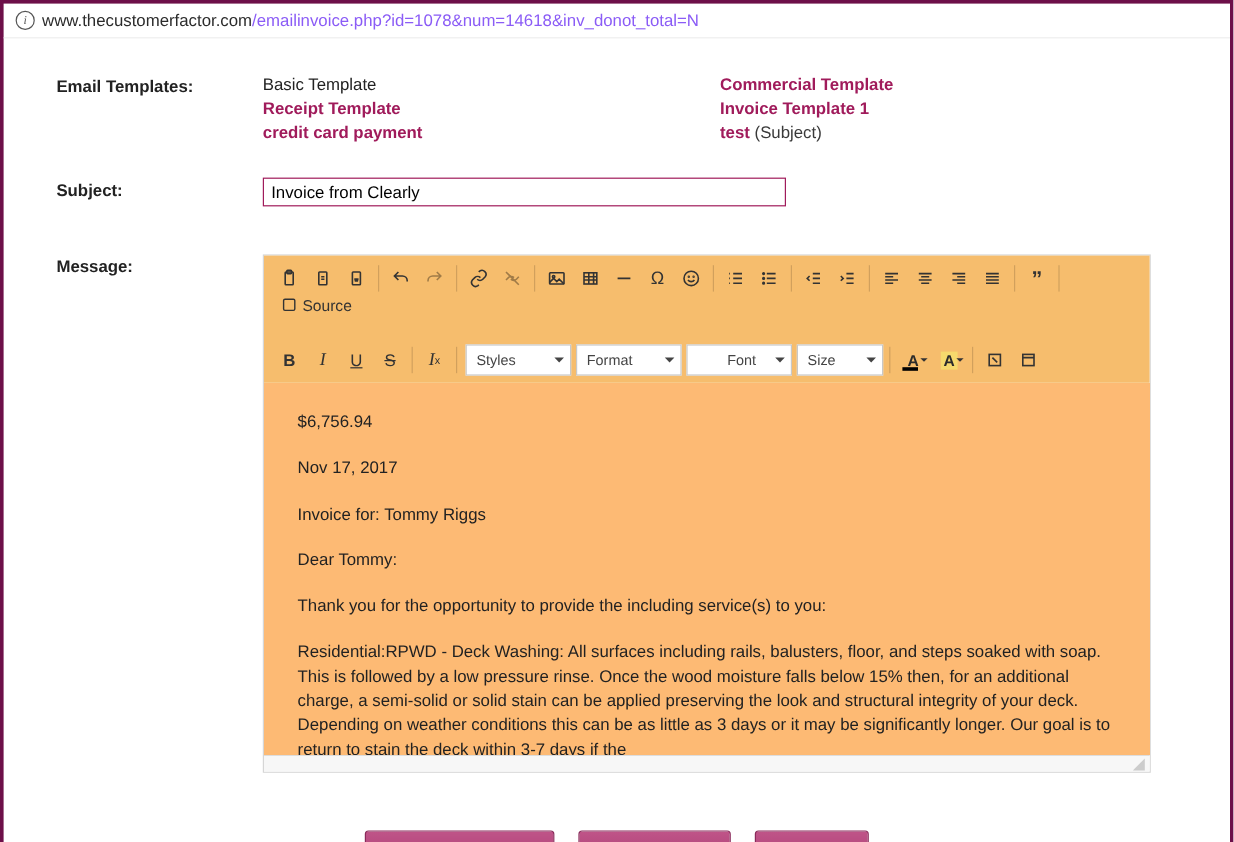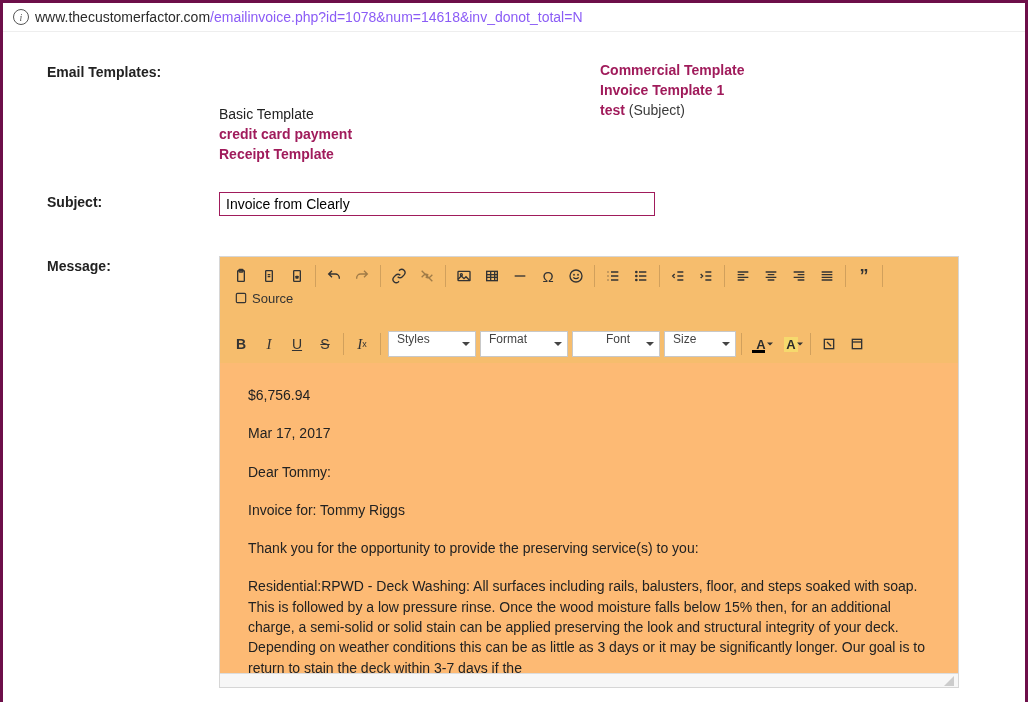--- a/index.html
+++ b/index.html
@@ -49,21 +49,21 @@
     flex: 1;
     display: flex;
   }
   .templates-col {
     flex: 1;
     display: flex;
     flex-direction: column;
     gap: 4px;
   }
   .tpl-link { color: #a01b5b; font-weight: 600; cursor: pointer; }
-  .tpl-plain { color: #222; margin-top: 44px; }
+  .tpl-plain { color: #222; }
   .default-tag { color: #3a3a3a; font-weight: 400; }
   .subject-input {
     width: 436px;
     padding: 3px 6px;
     border: 1px solid #a01b5b;
     font-size: 14px;
     font-family: inherit;
   }
   .editor-wrap {
     flex: 1;
@@ -91,21 +91,21 @@
   }
   .tb-btn.dim { color: rgba(0,0,0,0.35); }
   .tb-btn svg { width: 16px; height: 16px; }
   .tb-dropdown {
     height: 26px;
     background: #fff;
     border: 1px solid #c8c8c8;
     padding: 0 18px 0 8px;
     font-size: 12px;
     color: #444;
-    display: inline-flex; 
+    display: inline-flex; align-items: center;
     position: relative;
     cursor: pointer;
     margin-left: 2px;
   }
   .tb-dropdown .caret {
     position: absolute; right: 5px; top: 50%; transform: translateY(-50%);
     width: 0; height: 0; border-left: 4px solid transparent; border-right: 4px solid transparent;
     border-top: 4px solid #444;
   }
   .tb-source {
@@ -181,22 +181,22 @@
       <span class="url-base">www.thecustomerfactor.com</span><span class="url-tail">/emailinvoice.php?id=1078&amp;num=14618&amp;inv_donot_total=N</span>
     </span>
   </div>
 
   <div class="page">
     <div class="row">
       <div class="row-label">Email Templates:</div>
       <div class="templates-cols">
         <div class="templates-col">
           <span class="tpl-plain">Basic Template</span>
+          <span class="tpl-link">Receipt Template</span>
           <span class="tpl-link">credit card payment</span>
-          <span class="tpl-link">Receipt Template</span>
         </div>
         <div class="templates-col">
           <span class="tpl-link">Commercial Template</span>
           <span class="tpl-link">Invoice Template 1</span>
           <span>
             <span class="tpl-link">test</span>
             <span class="default-tag">(Subject)</span>
           </span>
         </div>
       </div>
@@ -386,24 +386,24 @@
                 <svg viewBox="0 0 24 24" fill="none" stroke="currentColor" stroke-width="2">
                   <rect x="5" y="5" width="14" height="14"></rect>
                   <path d="M5 9h14"></path>
                 </svg>
               </span>
           </div>
         </div>
 
         <div class="editor-area">
           <p>$6,756.94</p>
-          <p>Mar 17, 2017</p>
+          <p>Nov 17, 2017</p>
+          <p>Invoice for: Tommy Riggs</p>
           <p>Dear Tommy:</p>
-          <p>Invoice for: Tommy Riggs</p>
-          <p>Thank you for the opportunity to provide the preserving service(s) to you:</p>
+          <p>Thank you for the opportunity to provide the including service(s) to you:</p>
           <p>Residential:RPWD - Deck Washing: All surfaces including rails, balusters, floor, and steps soaked with soap. This is followed by a low pressure rinse. Once the wood moisture falls below 15% then, for an additional charge, a semi-solid or solid stain can be applied preserving the look and structural integrity of your deck. Depending on weather conditions this can be as little as 3 days or it may be significantly longer. Our goal is to return to stain the deck within 3-7 days if the</p>
         </div>
         <div class="resize-grip">
             <span></span>
           </div>
       </div>
     </div>
 
     <div class="footer-buttons">
       <button class="action-btn">Preview Invoice</button>

